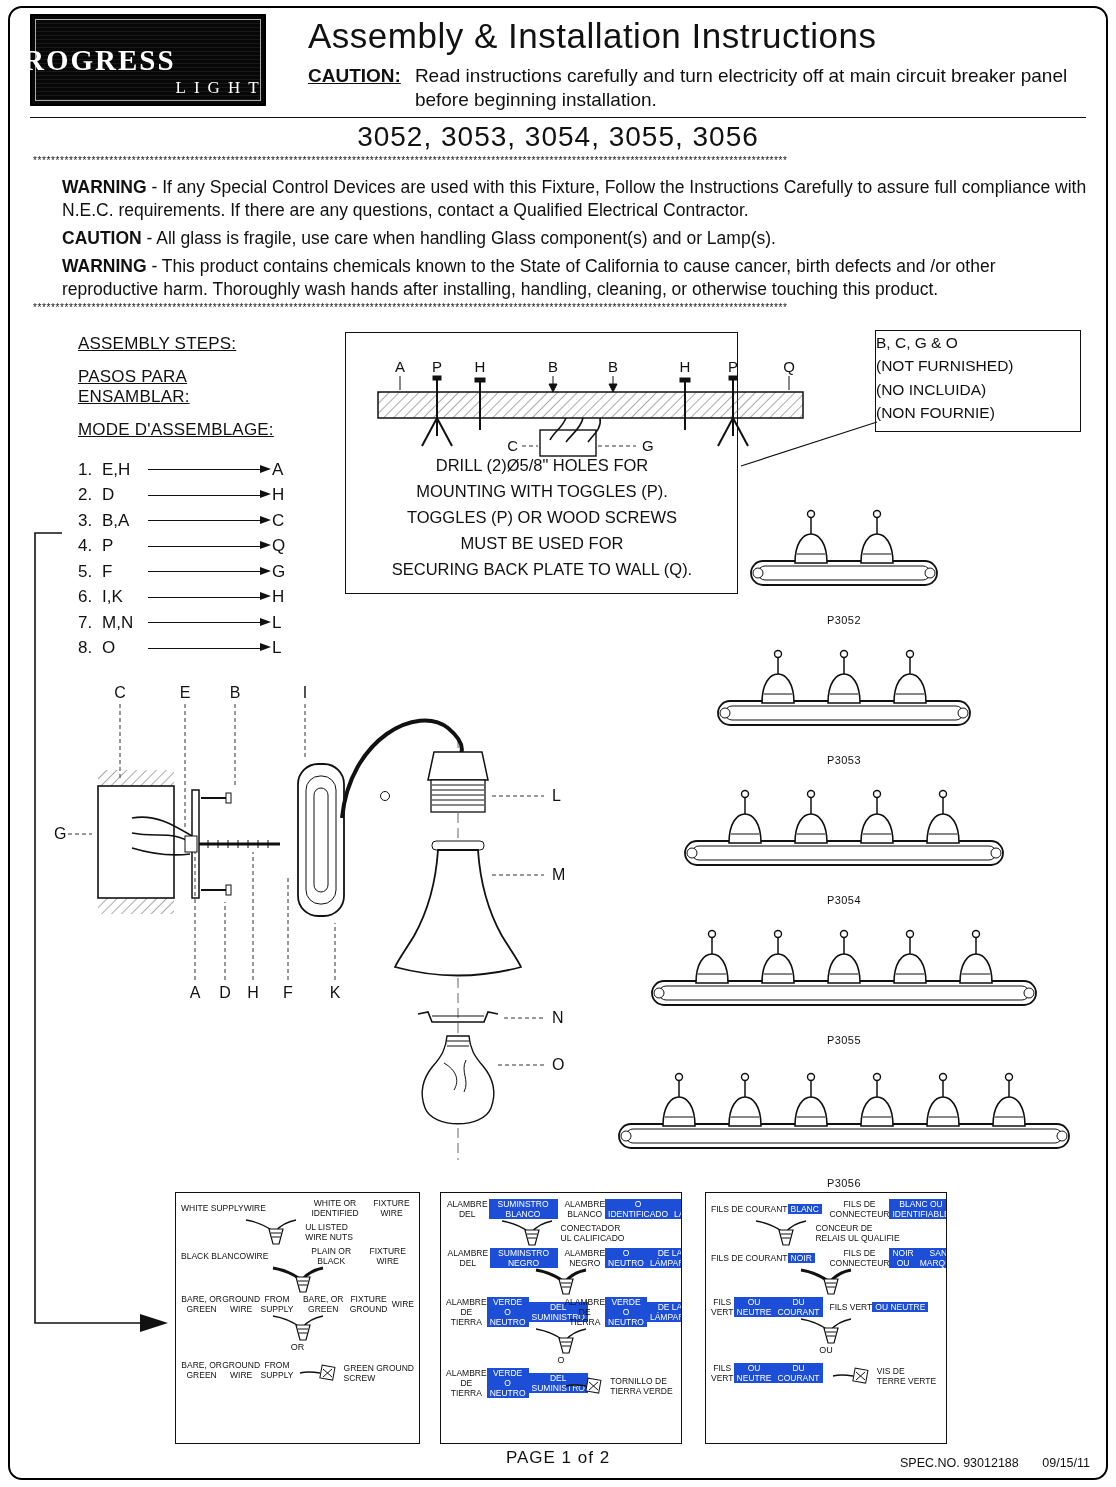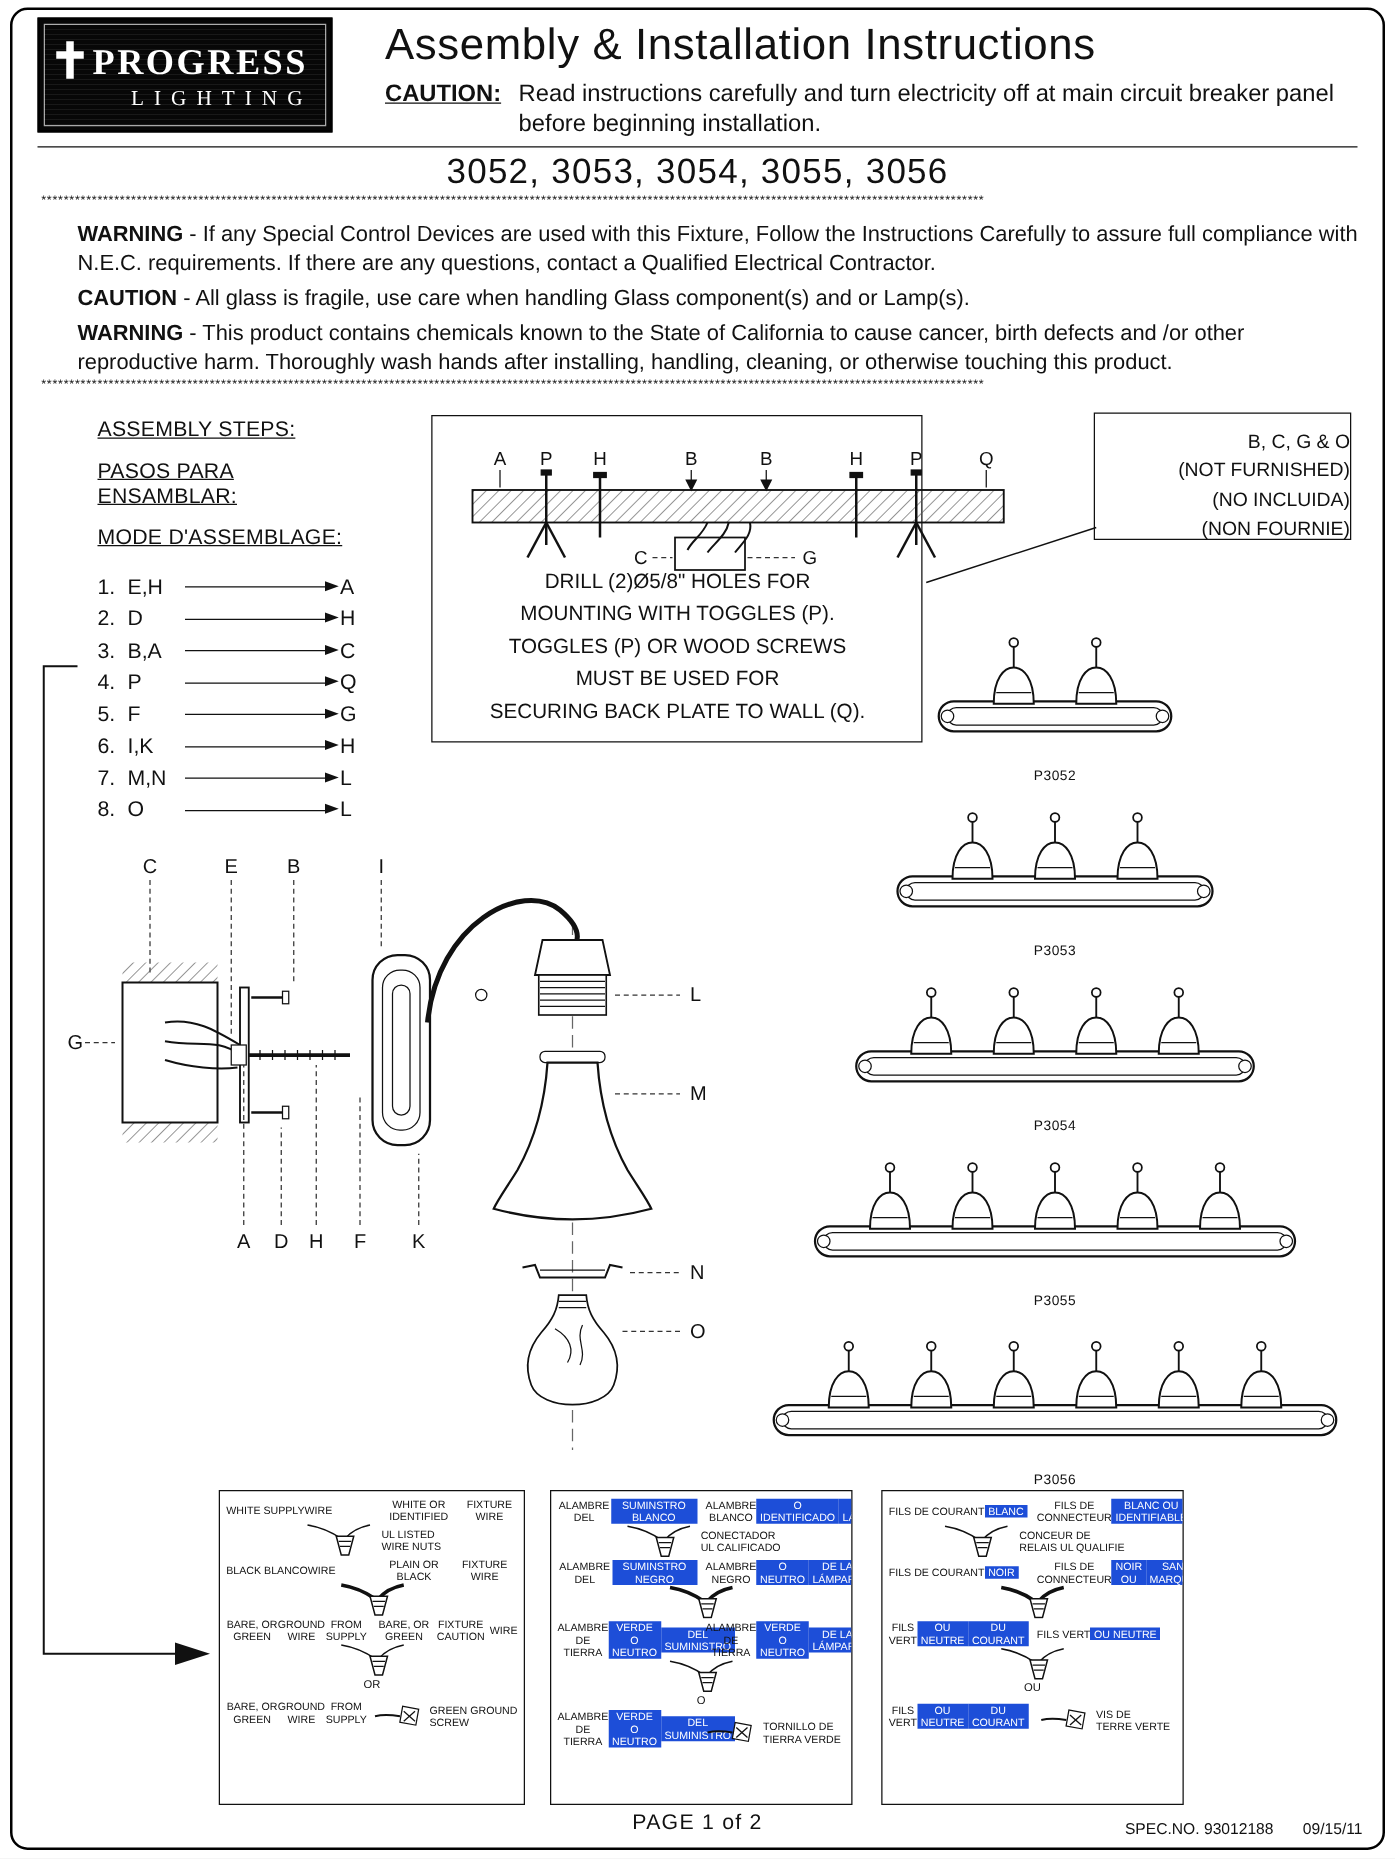--- a/index.html
+++ b/index.html
@@ -5,21 +5,21 @@
   *{margin:0;padding:0;box-sizing:border-box}
   html,body{background:#e8e8e8}
   body{width:1116px;height:1487px;position:relative;font-family:"Liberation Sans",sans-serif;color:#111}
   .sheet{position:absolute;left:0;top:0;width:1116px;height:1487px;background:#fff}
   .page-border{position:absolute;left:8px;top:6px;width:1100px;height:1474px;border:2.5px solid #000;border-radius:14px;pointer-events:none}
   .abs{position:absolute}
 
   
   .logo{left:30px;top:14px;width:236px;height:92px;background:#070707;border:2px solid #000;
         box-shadow:inset 0 0 0 3px #070707, inset 0 0 0 4px rgba(255,255,255,.65);
-        display:flex;flex-direction:column;justify-content:center;padding:6px 12px;
+        display:flex;flex-direction:row;justify-content:center;padding:6px 12px;
         background-image:repeating-linear-gradient(0deg,rgba(255,255,255,.07) 0 1px,transparent 1px 4px)}
   .logo-row{display:flex;align-items:center;gap:6px}
   .logo-word1{color:#fff;font-family:"Liberation Serif",serif;font-size:29px;letter-spacing:2px;font-weight:bold}
   .logo-word2{color:#fff;font-family:"Liberation Serif",serif;font-size:17px;letter-spacing:8px;align-self:flex-end;margin-right:2px}
   .title{left:308px;top:16px;width:760px;font-size:35px;font-weight:normal;letter-spacing:.5px}
   .caution-row{left:308px;top:64px;width:770px;display:flex;gap:14px;font-size:19px;line-height:1.25}
   .caution-label{font-weight:bold;text-decoration:underline;white-space:nowrap}
   .hrule{left:30px;top:117px;width:1056px;border-top:1.5px solid #111}
   .models{left:0;top:121px;width:1116px;text-align:center;font-size:28px;letter-spacing:1px}
   .stars{left:33px;width:1050px;font-size:10px;letter-spacing:.6px;white-space:nowrap;overflow:hidden;color:#111}
@@ -36,21 +36,21 @@
   .step{display:flex;align-items:center;height:25.5px}
   .sn{width:24px}.sf{width:46px}
   .sline{flex:1;border-top:1.7px solid #111;position:relative;margin-right:12px}
   .sline::after{content:'';position:absolute;right:-11px;top:-5.6px;border-left:11px solid #111;border-top:4.8px solid transparent;border-bottom:4.8px solid transparent}
   .st{width:18px;text-align:left}
 
   
   .mount-box{left:345px;top:332px;width:393px;height:262px;border:1.6px solid #111}
   .mount-svg{left:348px;top:334px;width:460px;height:135px;overflow:visible}
   .drill-text{left:352px;top:452px;width:380px;text-align:center;font-size:16.5px;line-height:1.58;white-space:pre-line}
-  .nf-box{left:875px;top:330px;width:206px;height:102px;border:1.6px solid #111;text-align:right;font-size:15.5px;line-height:1.5;padding-top:11px}
+  .nf-box{left:875px;top:330px;width:206px;height:102px;border:1.6px solid #111;text-align:left;font-size:15.5px;line-height:1.5;padding-top:0}
   .nf-leader{left:737px;top:416px;width:145px;height:58px}
 
   
   .product{position:absolute;left:844px;transform:translateX(-50%);display:flex;flex-direction:column;align-items:center}
   .prod-label{font-size:11px;margin-top:13px;letter-spacing:.4px}
   .p0{top:505px}.p1{top:645px}.p2{top:785px}.p3{top:925px}.p4{top:1068px}
 
   
   .exploded-svg{left:40px;top:668px;width:560px;height:515px}
   .pointer-svg{left:28px;top:525px;width:150px;height:815px}
@@ -529,21 +529,21 @@
         <div class="wcols">
           <div class="wcol">
             <span class="wl">BARE, OR GREEN</span>
             <div class="wline med"></div>
             <span class="wl">GROUND WIRE</span>
             <span class="wl">FROM SUPPLY</span>
           </div>
           <div class="wcol">
             <span class="wl">BARE, OR GREEN</span>
             <div class="wline med"></div>
-            <span class="wl">FIXTURE CAUTION</span>
+            <span class="wl">FIXTURE GROUND</span>
             <span class="wl">WIRE</span>
           </div>
         </div>
         <div class="wmid">
           <svg width="58" height="27" viewBox="0 0 58 27">
             <path d="M4,2 C16,4 24,8 31,13" fill="none" stroke="#111" stroke-width="1.3"></path>
             <path d="M54,2 C44,4 38,8 34,13" fill="none" stroke="#111" stroke-width="1.3"></path>
             <path d="M27,11 L41,11 L37,26 L31,26 Z" fill="#fff" stroke="#111" stroke-width="1.2"></path>
             <line x1="29" y1="15" x2="39" y2="15" stroke="#111" stroke-width="1"></line>
             <line x1="30" y1="19" x2="38" y2="19" stroke="#111" stroke-width="1"></line>

